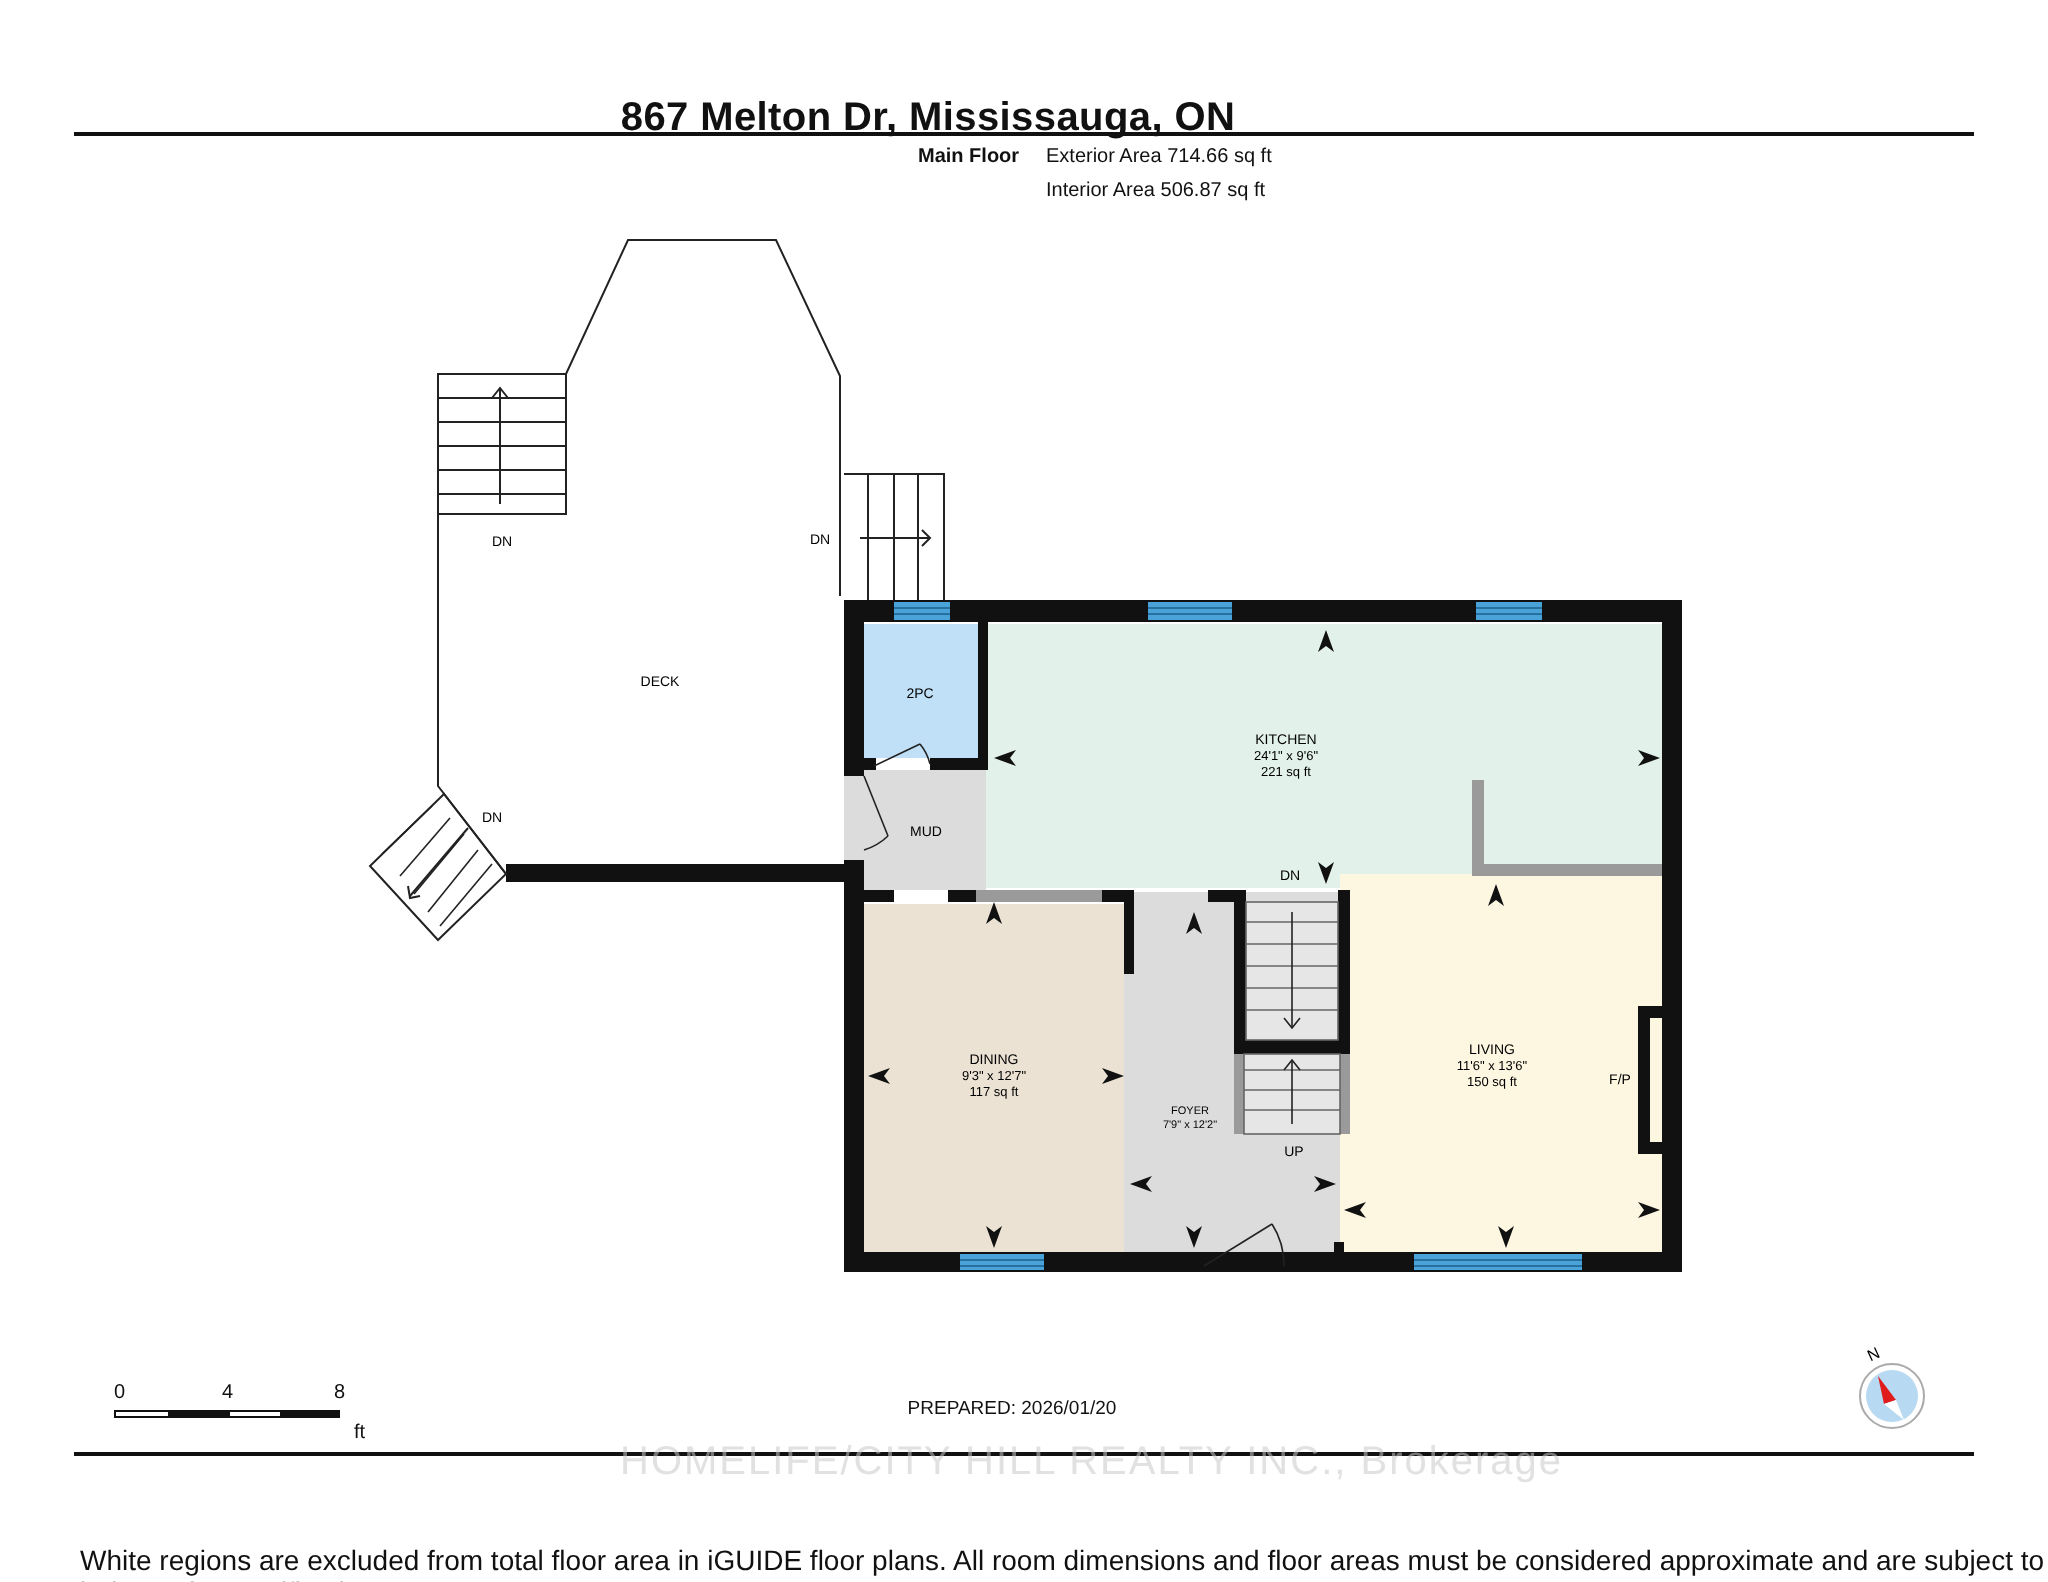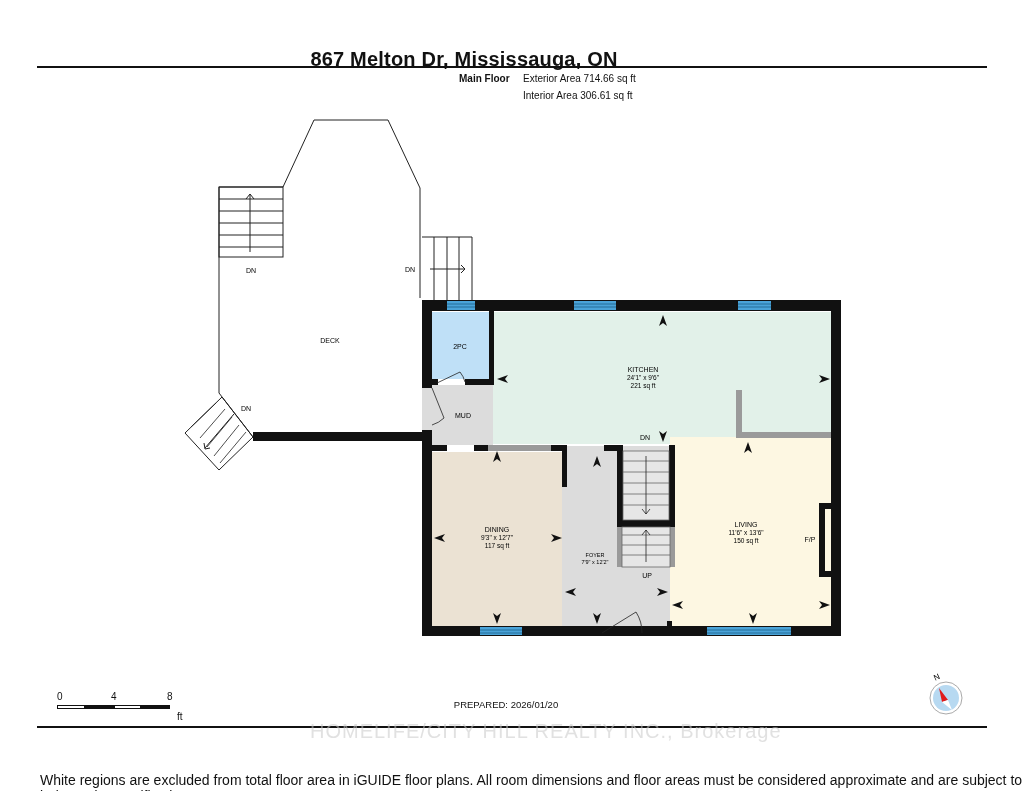--- a/index.html
+++ b/index.html
@@ -20,21 +20,21 @@
   .disclaimer { position:absolute; left:40px; top:772px; font-size:14px; }
   .compass { position:absolute; left:926px; top:672px; width:40px; height:48px; }
 </style>
 </head>
 <body>
 
 <div class="title">867 Melton Dr, Mississauga, ON</div>
 <div class="rule-top"></div>
 <div class="floor-label">Main Floor</div>
 <div class="area-ext">Exterior Area 714.66 sq ft</div>
-<div class="area-int">Interior Area 306.61 sq ft</div>
+<div class="area-int">Interior Area 506.87 sq ft</div>
 
 <svg class="plan" width="1024" height="791" viewBox="0 0 1024 791" xmlns="http://www.w3.org/2000/svg" font-family="Liberation Sans, sans-serif">
 
   <g>
     <polyline points="420,298 420,188 388,120 314,120 283,187 219,187 219,393 253,437" fill="none" stroke="#222" stroke-width="1"></polyline>
     <rect x="253" y="432" width="172" height="9" fill="#111"></rect>
     <text x="330" y="343" font-size="7" text-anchor="middle">DECK</text>
   </g>
 
   <g stroke="#222" fill="none" stroke-width="1">

